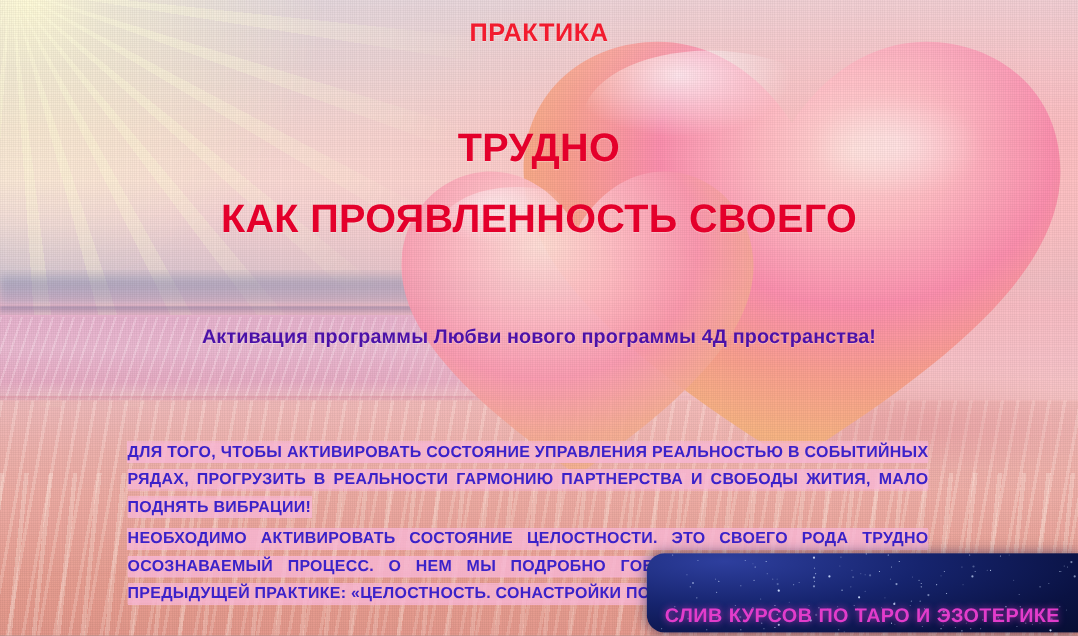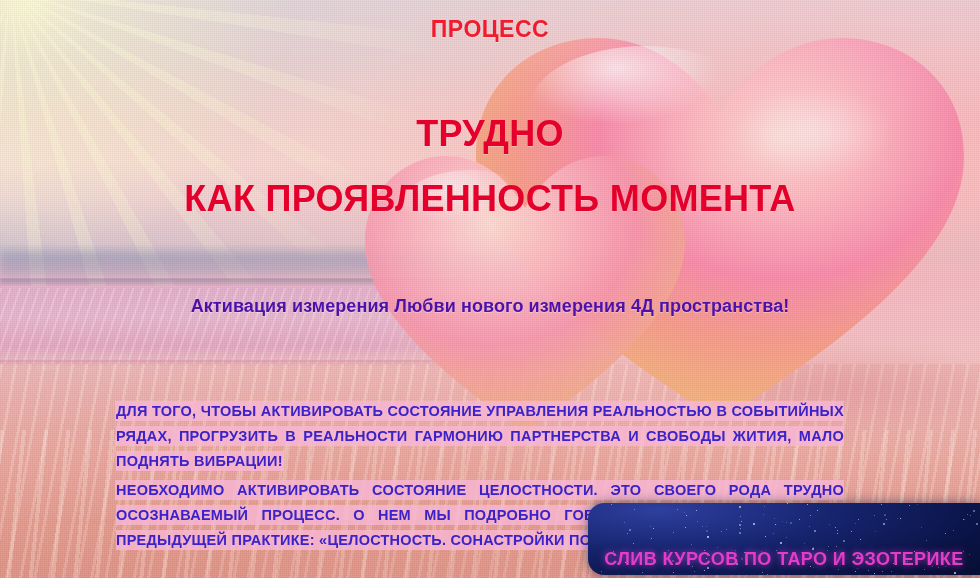--- a/index.html
+++ b/index.html
@@ -281,27 +281,27 @@
 
       <div class="heart-gloss"></div>
     </div>
 
     <div class="haze"></div>
     <div class="grain"></div>
   </div>
 
   <div class="content">
 
-    <div class="kicker">ПРОЦЕСС</div>
+    <div class="kicker">ПРАКТИКА</div>
 
     <div class="title-line title-1">ТРУДНО</div>
 
-    <div class="title-line title-2">КАК ПРОЯВЛЕННОСТЬ МОМЕНТА</div>
-
-    <div class="subtitle">Активация измерения Любви нового измерения 4Д пространства!</div>
+    <div class="title-line title-2">КАК ПРОЯВЛЕННОСТЬ СВОЕГО</div>
+
+    <div class="subtitle">Активация программы Любви нового программы 4Д пространства!</div>
 
     <div class="body">
       <p><span class="hl">ДЛЯ ТОГО, ЧТОБЫ АКТИВИРОВАТЬ СОСТОЯНИЕ УПРАВЛЕНИЯ РЕАЛЬНОСТЬЮ В СОБЫТИЙНЫХ РЯДАХ, ПРОГРУЗИТЬ В РЕАЛЬНОСТИ ГАРМОНИЮ ПАРТНЕРСТВА И СВОБОДЫ ЖИТИЯ, МАЛО ПОДНЯТЬ ВИБРАЦИИ!</span></p>
       <p><span class="hl">НЕОБХОДИМО АКТИВИРОВАТЬ СОСТОЯНИЕ ЦЕЛОСТНОСТИ. ЭТО СВОЕГО РОДА ТРУДНО ОСОЗНАВАЕМЫЙ ПРОЦЕСС. О НЕМ МЫ ПОДРОБНО ГОВОРИЛИ И АКТИВИРОВАЛИ НА ПРЕДЫДУЩЕЙ ПРАКТИКЕ: «ЦЕЛОСТНОСТЬ. СОНАСТРОЙКИ ПО</span></p>
     </div>
 
   </div>
 
   <div class="watermark">
     <div class="stars">

